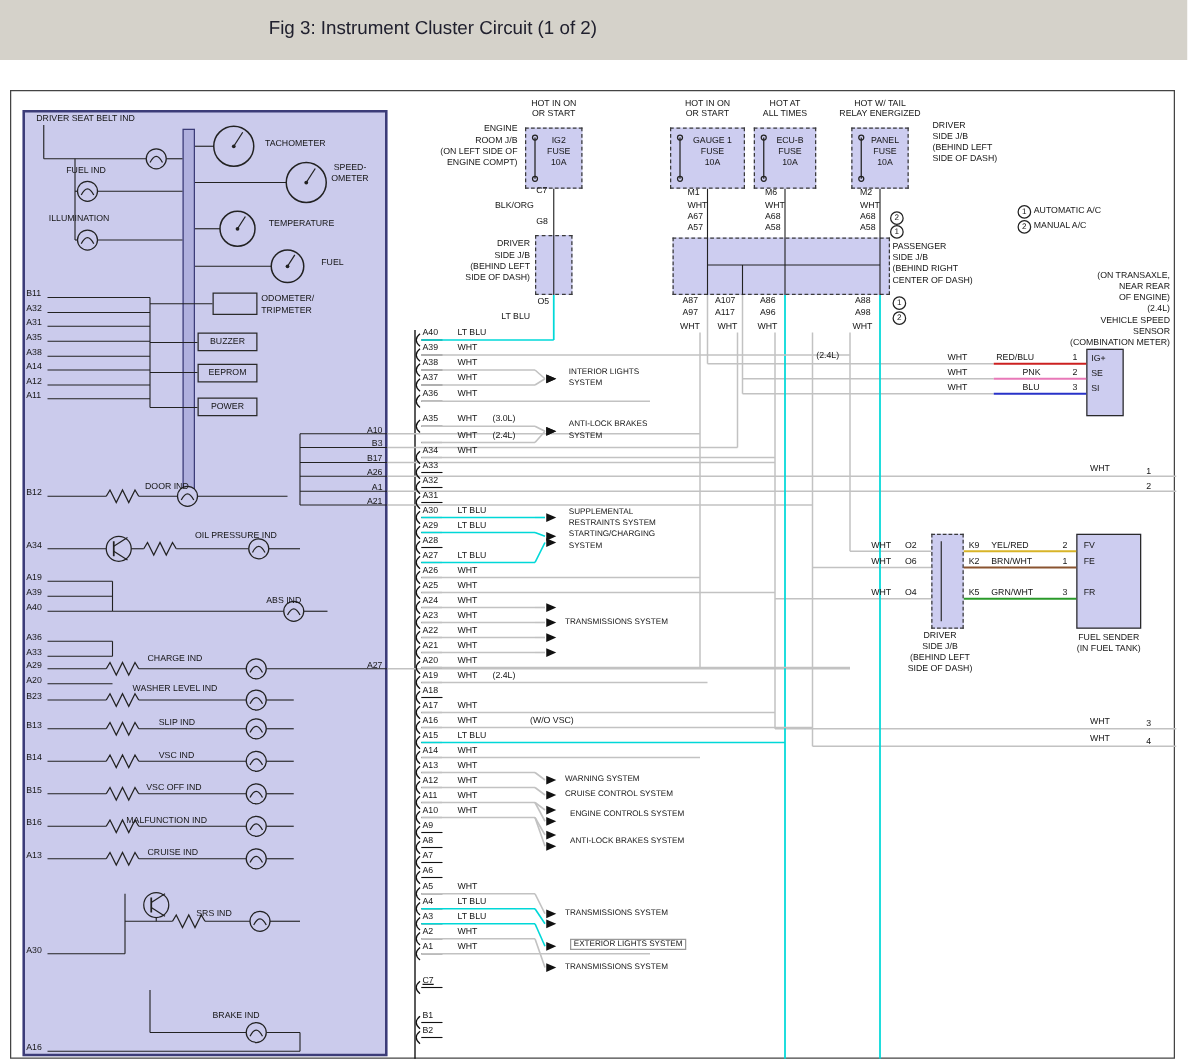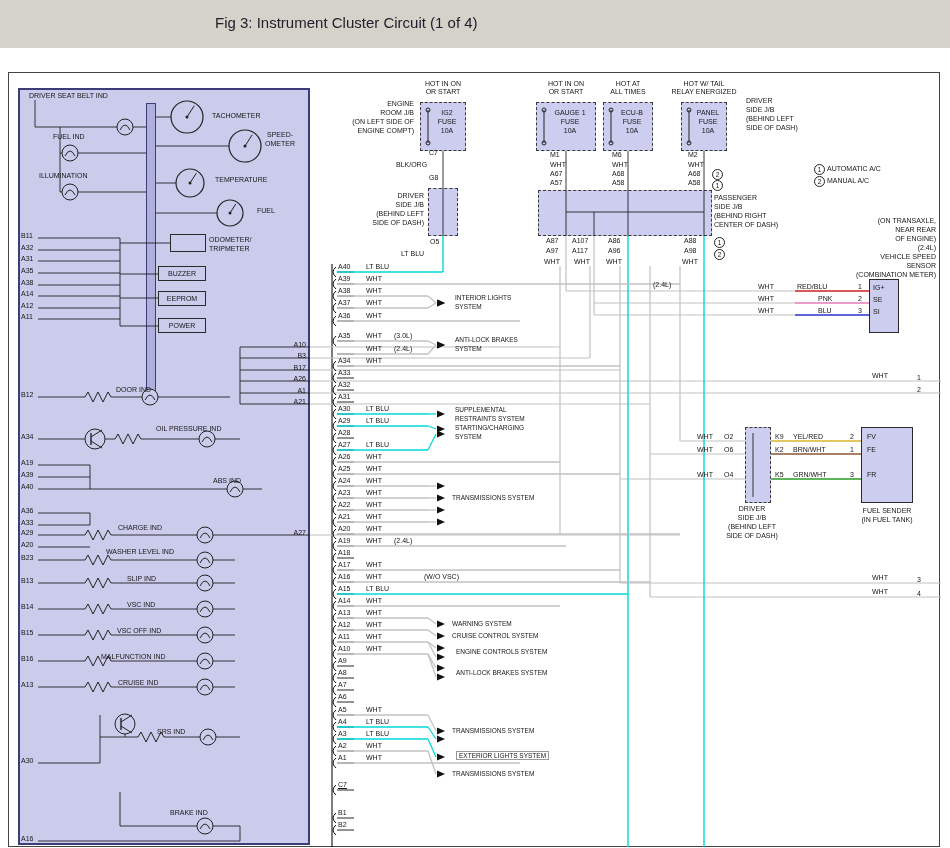--- a/index.html
+++ b/index.html
@@ -16,21 +16,21 @@
         text-align:center;font-size:7px;color:#161616}
   #wire-layer{position:absolute;left:0;top:0;z-index:3;pointer-events:none}
   .lb{position:absolute;font-size:7px;line-height:1.15;color:#161616;white-space:nowrap;z-index:4}
   .cnum{position:absolute;z-index:4;width:9px;height:9px;border:1px solid #222;border-radius:50%;
         font-size:6.5px;line-height:9px;text-align:center;color:#161616;background:transparent}
 </style>
 </head>
 <body>
 
 <div class="titlebar">
-  <div class="title">Fig 3: Instrument Cluster Circuit (1 of 4)</div>
+  <div class="title">Fig 3: Instrument Cluster Circuit (1 of 2)</div>
 </div>
 
 <div id="diagram">
   <div class="frame"></div>
   <div class="panel"></div>
   <div class="bus"></div>
   <svg id="wire-layer" width="950" height="848">
       <line x1="428" y1="110" x2="428" y2="143" stroke="#222" stroke-width="1" fill="none"></line>
       <circle cx="428" cy="110" r="2" fill="none" stroke="#222"></circle>
       <circle cx="428" cy="143" r="2" fill="none" stroke="#222"></circle>

